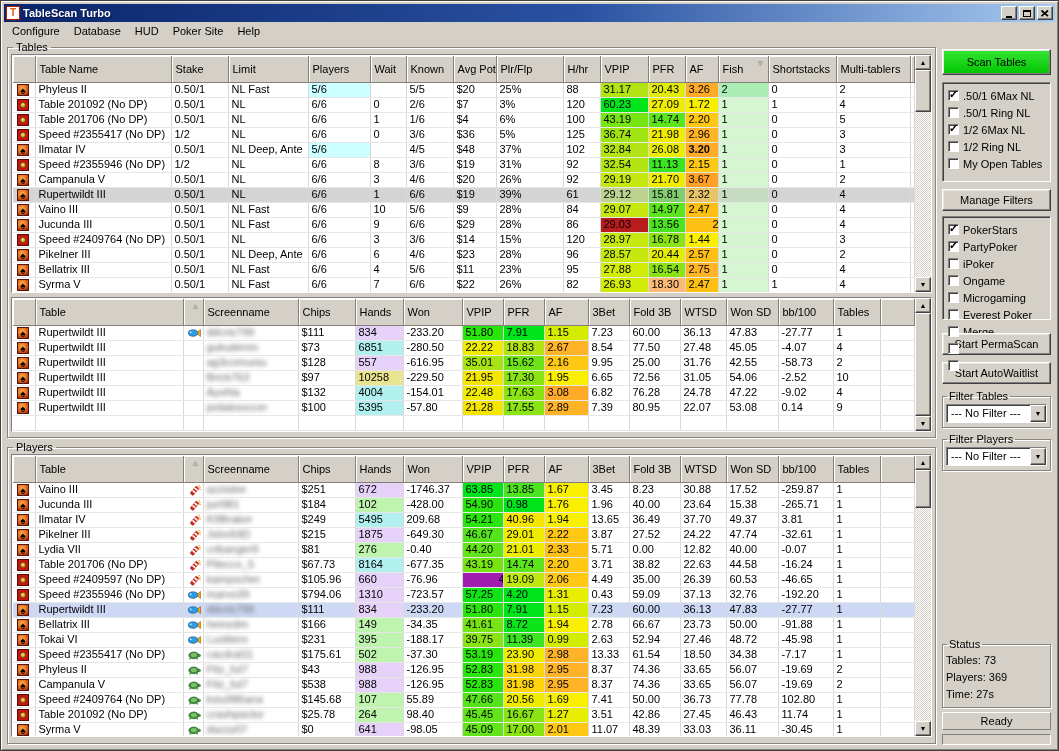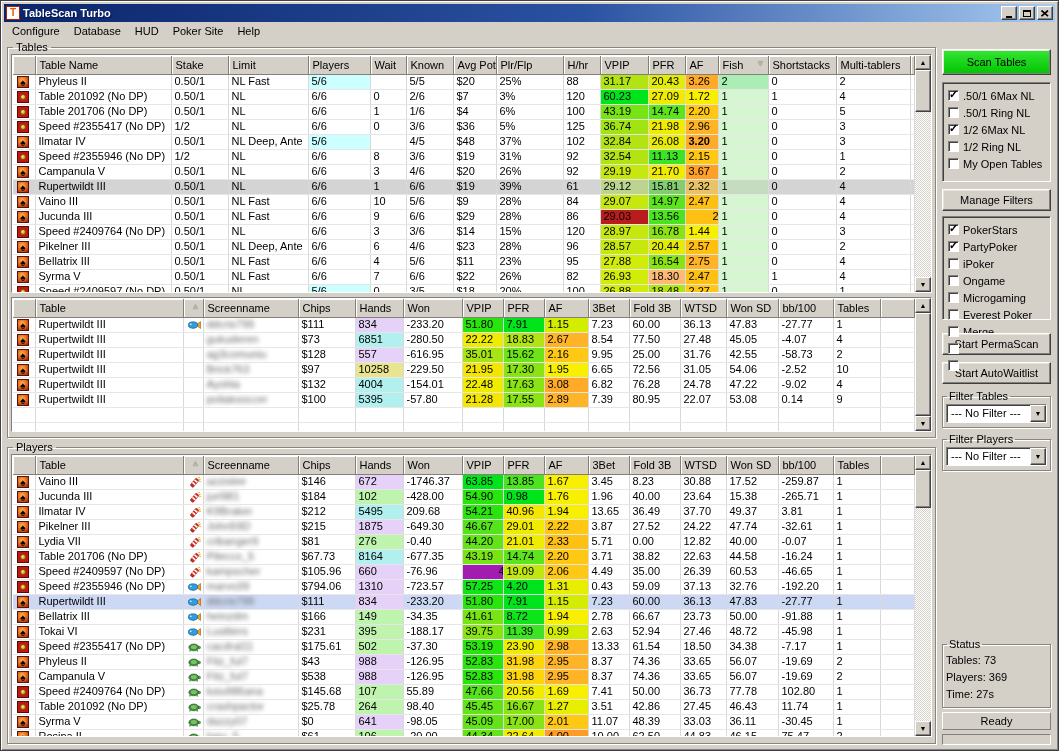--- a/index.html
+++ b/index.html
@@ -49,21 +49,21 @@
   fieldset.group legend { padding:0 3px; margin-left:2px; font-size:11px; }
   
   .gridrow {
     display:flex; background:#fff;
     border:1px solid; border-color:#808080 #fff #fff #808080;
     box-shadow:inset 1px 1px 0 #404040;
   }
   .gridwrap { flex:1; overflow:hidden; background:#fff; padding:1px 0 0 1px; }
   table.grid { border-collapse:collapse; table-layout:fixed; width:100%; }
   table.grid th {
-    height:18px; background:#d4d0c8; font-weight:normal; text-align:left;
+    height:26px; background:#d4d0c8; font-weight:normal; text-align:left;
     padding:0 0 0 4px; border-right:1px solid #848078; border-bottom:1px solid #848078;
     box-shadow:inset 1px 1px 0 #fff; white-space:nowrap; overflow:hidden;
     position:relative; cursor:default;
   }
   table.grid th .sortglyph {
     position:absolute; right:3px; top:3px; font-size:8px; color:#b8b4a8;
     text-shadow:0 0 1px #706c60;
   }
   table.grid td {
     height:15px; padding:0 0 0 3px; white-space:nowrap; overflow:hidden;
@@ -780,21 +780,21 @@
                     <td><span>Vaino III</span></td>
                     <td class="iconcell"><svg class="badge" width="13" height="11" viewBox="0 0 13 11">
                         <g transform="rotate(40 6 6)">
                           <rect x="4.4" y="0.8" width="3.8" height="9.4" rx="1" fill="#d8281c" stroke="#6e0e08" stroke-width="0.5"></rect>
                           <rect x="4.4" y="2.6" width="3.8" height="1.5" fill="#fff"></rect>
                           <rect x="4.4" y="5.8" width="3.8" height="1.5" fill="#fff"></rect>
                         </g>
                         <path d="M9.8 1.2 L12 0.2 M10.4 2.6 L12.8 2.2 M10.8 4 L12.9 4.6" stroke="#f6a21c" stroke-width="0.9" fill="none"></path>
                       </svg></td>
                     <td><span class="blur">azzislee</span></td>
-                    <td><span>$146</span></td>
+                    <td><span>$251</span></td>
                     <td style="background: rgb(230, 210, 248);"><span>672</span></td>
                     <td><span>-1746.37</span></td>
                     <td style="background: rgb(0, 228, 28);"><span>63.85</span></td>
                     <td style="background: rgb(76, 228, 32);"><span>13.85</span></td>
                     <td style="background: rgb(248, 240, 0);"><span>1.67</span></td>
                     <td><span>3.45</span></td>
                     <td><span>8.23</span></td>
                     <td><span>30.88</span></td>
                     <td><span>17.52</span></td>
                     <td><span>-259.87</span></td>
@@ -832,21 +832,21 @@
                     <td><span>Ilmatar IV</span></td>
                     <td class="iconcell"><svg class="badge" width="13" height="11" viewBox="0 0 13 11">
                         <g transform="rotate(40 6 6)">
                           <rect x="4.4" y="0.8" width="3.8" height="9.4" rx="1" fill="#d8281c" stroke="#6e0e08" stroke-width="0.5"></rect>
                           <rect x="4.4" y="2.6" width="3.8" height="1.5" fill="#fff"></rect>
                           <rect x="4.4" y="5.8" width="3.8" height="1.5" fill="#fff"></rect>
                         </g>
                         <path d="M9.8 1.2 L12 0.2 M10.4 2.6 L12.8 2.2 M10.8 4 L12.9 4.6" stroke="#f6a21c" stroke-width="0.9" fill="none"></path>
                       </svg></td>
                     <td><span class="blur">K9Braker</span></td>
-                    <td><span>$212</span></td>
+                    <td><span>$249</span></td>
                     <td style="background: rgb(178, 240, 240);"><span>5495</span></td>
                     <td><span>209.68</span></td>
                     <td style="background: rgb(42, 228, 14);"><span>54.21</span></td>
                     <td style="background: rgb(244, 230, 0);"><span>40.96</span></td>
                     <td style="background: rgb(248, 240, 0);"><span>1.94</span></td>
                     <td><span>13.65</span></td>
                     <td><span>36.49</span></td>
                     <td><span>37.70</span></td>
                     <td><span>49.37</span></td>
                     <td><span>3.81</span></td>

